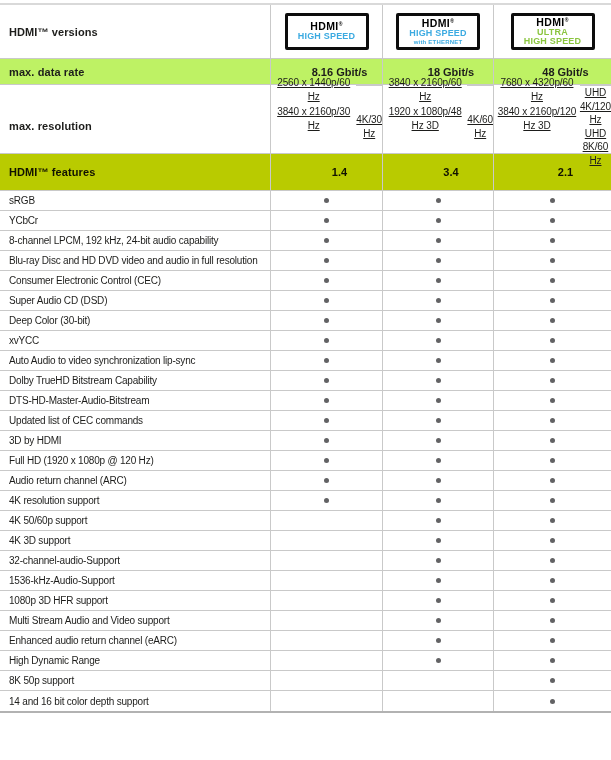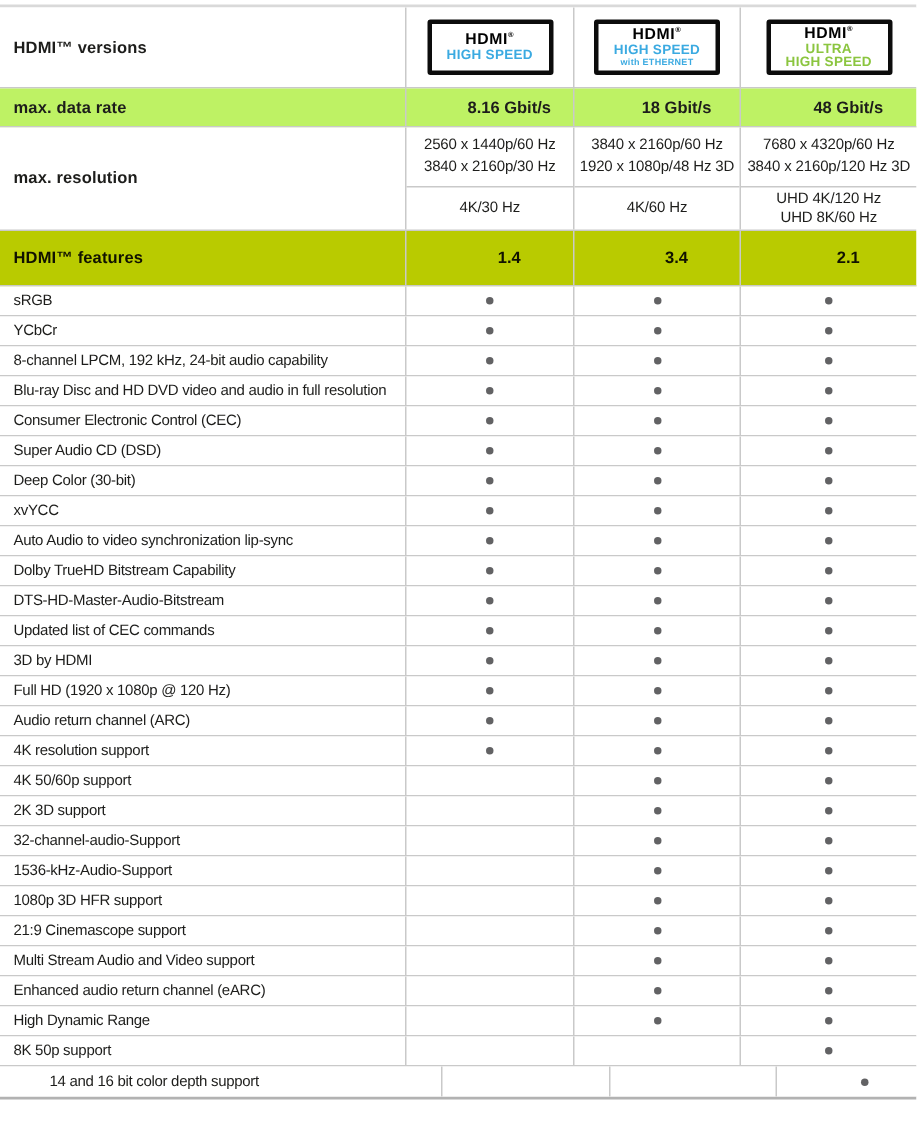--- a/index.html
+++ b/index.html
@@ -40,39 +40,39 @@
   .badge-sub  { font-weight:bold; font-size:6px; letter-spacing:.2px; }
   .cyan  { color:#3BAAE1; }
   .green { color:#8BC53F;text-align:center; }
 
   
   .r-datarate { height:26px; background:#bef264; }
   .val-bold { font-weight:bold; font-size:11px;padding-left:26px; }
 
   
   .r-resolution { height:69px; background:#fff; }
-  .rescell { flex-direction:column; align-items:stretch; padding:0; }
+  .rescell { flex-direction:row; align-items:stretch; padding:0;text-decoration:underline; }
   .res-a {
     height:39px; display:flex; flex-direction:column;
     align-items:center; justify-content:center;
     font-size:10px; line-height:1.45; letter-spacing:-.1px;
   }
   .res-b {
     flex:1; border-top:1px solid #c9c9c9;
     display:flex; flex-direction:column; align-items:center; justify-content:center;
     font-size:10px; line-height:1.35; letter-spacing:-.1px;
   }
 
   
   .r-green { height:37px; background:#B9CB00; }
   .r-green .hdr-lbl, .r-green .val-bold { color:#111200; }
 
   
   .frow { height:20px; background:#fff; }
-  #feature-rows .frow:last-child { border-bottom:none;padding-left:24px; }
+  #feature-rows .frow:last-child { border-bottom:none; }
   .flabel {
     font-size:10px; letter-spacing:-.2px; white-space:nowrap;
     color:#1d1d1b;
   }
   .dot {
     width:5px; height:5px; border-radius:50%;
     background:#626264; display:inline-block;
   }
 </style>
 </head>
@@ -366,21 +366,21 @@
     <div class="cell cc fcol"></div>
     <div class="cell cc fcol">
           <span class="dot"></span>
         </div>
     <div class="cell cc fcol">
           <span class="dot"></span>
         </div>
   </div>
 
   <div class="row frow">
-    <div class="cell lblcell flabel">2K 3D support</div>
+    <div class="cell lblcell flabel">4K 3D support</div>
     <div class="cell cc fcol"></div>
     <div class="cell cc fcol">
           <span class="dot"></span>
         </div>
     <div class="cell cc fcol">
           <span class="dot"></span>
         </div>
   </div>
 
   <div class="row frow">
@@ -409,30 +409,20 @@
     <div class="cell lblcell flabel">1080p 3D HFR support</div>
     <div class="cell cc fcol"></div>
     <div class="cell cc fcol">
           <span class="dot"></span>
         </div>
     <div class="cell cc fcol">
           <span class="dot"></span>
         </div>
   </div>
 
-  <div class="row frow">
-    <div class="cell lblcell flabel">21:9 Cinemascope support</div>
-    <div class="cell cc fcol"></div>
-    <div class="cell cc fcol">
-          <span class="dot"></span>
-        </div>
-    <div class="cell cc fcol">
-          <span class="dot"></span>
-        </div>
-  </div>
 
   <div class="row frow">
     <div class="cell lblcell flabel">Multi Stream Audio and Video support</div>
     <div class="cell cc fcol"></div>
     <div class="cell cc fcol">
           <span class="dot"></span>
         </div>
     <div class="cell cc fcol">
           <span class="dot"></span>
         </div>

